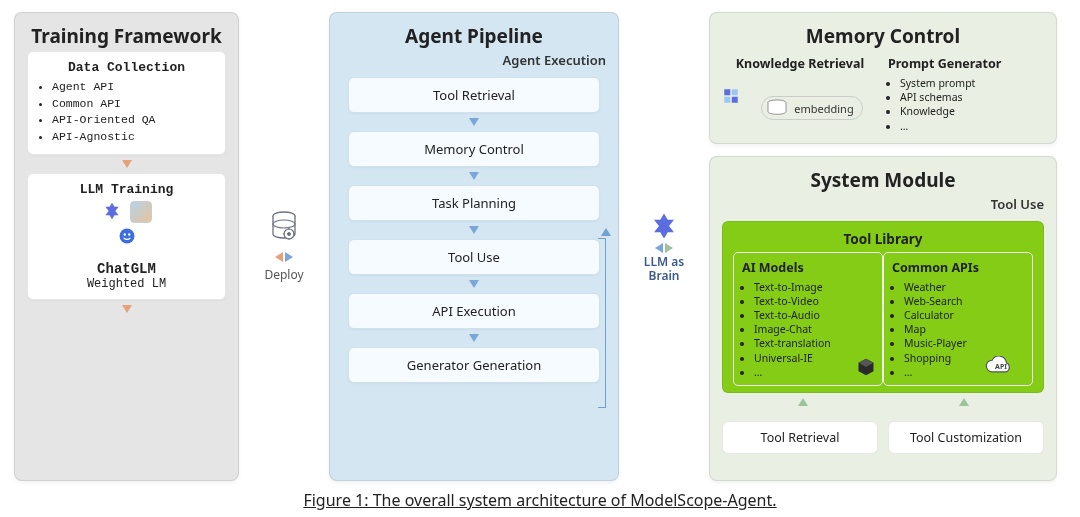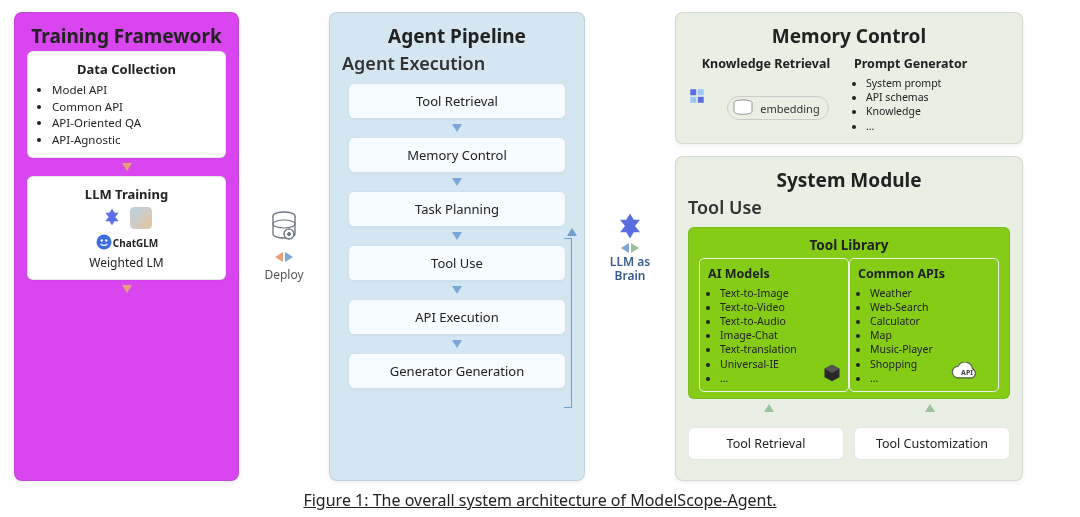--- a/index.html
+++ b/index.html
@@ -30,33 +30,34 @@
     padding: 10px 12px 12px 12px;
     position: relative;
   }
   .panel-title {
     text-align: center;
     font-weight: 700;
     font-size: 19px;
     margin-bottom: 2px;
   }
   .panel-sub {
-    text-align: left;
+    text-align: right;
     font-weight: 600;
-    font-size: 18px;
+    font-size: 13px;
     margin-bottom: 8px;
     color: #333;
   }
   .card {
     background: #fff;
     border: 1px solid rgba(60,60,60,.12);
     border-radius: 6px;
     box-shadow: 0 1px 2px rgba(0,0,0,.04);
     padding: 8px 10px;
     font-size: 12px;
+    font-family: Liberation Mono, monospace;
   }
   .card h4 {
     margin: 0 0 4px 0;
     font-size: 13px;
     font-weight: 700;
     text-align: center;
   }
   .small-title {
     font-size: 12.5px;
     font-weight: 700;
@@ -76,38 +77,38 @@
   .arrow-down.blue { border-top-color: #7aa6d8; }
   .arrow-up.green {
     width: 0; height: 0;
     border-left: 5px solid transparent;
     border-right: 5px solid transparent;
     border-bottom: 8px solid #9cc49a;
     margin: 5px auto;
   }
 
   
-  .training { background: #d946ef; width: 225px; }
+  .training { background: #e5e5e5; width: 225px; }
   .training .card { width: 100%; }
 
   
   .between {
     width: 70px;
     display: flex;
     flex-direction: column;
     align-items: center;
     justify-content: center;
     gap: 4px;
     color: #555;
     font-size: 12px;
   }
   .db-icon svg { stroke:#6b7280; fill:#fff; }
 
   
-  .agent { background: #d3e6f1; width: 256px; }
+  .agent { background: #d3e6f1; width: 290px; }
   .step {
     background: #f6fbff;
     border: 1px solid #cfe1ec;
     border-radius: 6px;
     text-align: center;
     font-size: 13px;
     padding: 8px 0;
     margin: 0 6px;
     box-shadow: 0 1px 2px rgba(0,0,0,.04);
   }
@@ -167,42 +168,42 @@
 
   .embedding {
     display:flex; align-items:center; gap:6px;
     border:1px solid #ccc; border-radius:14px; padding:2px 8px 2px 4px;
     font-size:11px; color:#333; margin:20px auto 0 auto; width:max-content;
   }
   .weighted { text-align:center; font-size:12px; }
 
   .caption { text-align:center; font-size:16px; color:#222; padding-top:8px;text-decoration:underline; }
 
-  .chatglm { display:flex; align-items:center; gap:0; justify-content:center; font-weight:700; font-size:10px; }
+  .chatglm { display:flex; align-items:center; gap:12px; justify-content:center; font-weight:700; font-size:14px;flex-direction:column; }
   .icon-row { display:flex; gap:8px; justify-content:center; margin:4px 0; }
   .mini-img {
     width:22px; height:22px; border-radius:4px;
     background:linear-gradient(135deg,#b7d2ea,#e6c39a);
     border:1px solid #ccc;
   }
   .ms-logo svg,.ms-logo-lg svg{display:block}
 </style>
 </head>
 <body>
 
 <div class="stage">
   <div class="cols">
 
     <div class="panel training">
       <div class="panel-title">Training Framework</div>
 
       <div class="card">
         <h4>Data Collection</h4>
         <ul class="bullets">
-          <li>Model API</li>
+          <li>Agent API</li>
           <li>Common API</li>
           <li>API-Oriented QA</li>
           <li>API-Agnostic</li>
         </ul>
       </div>
 
       <div class="arrow-down"></div>
 
       <div class="card">
         <h4>LLM Training</h4>

